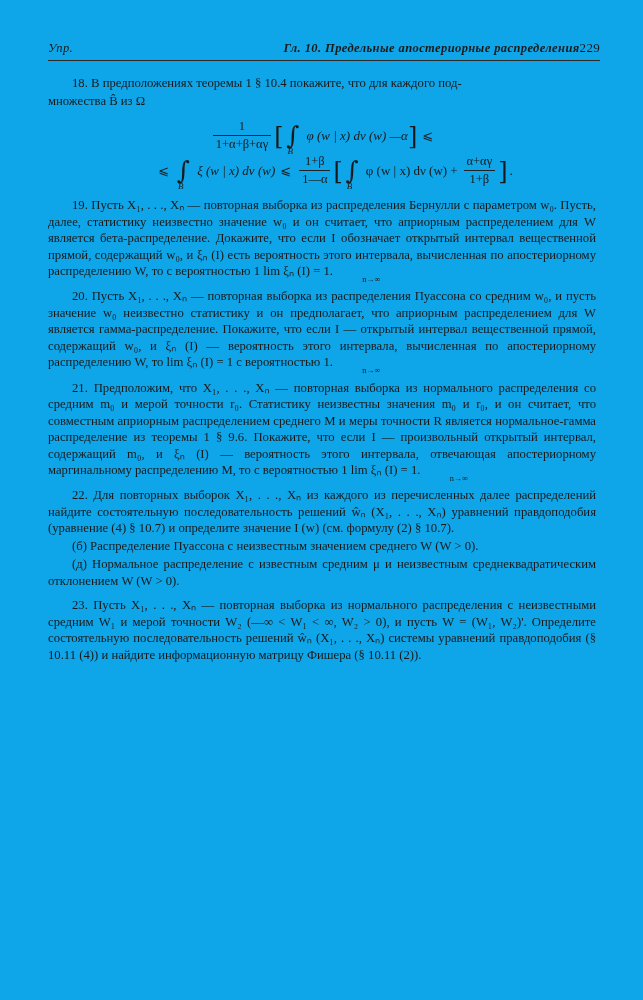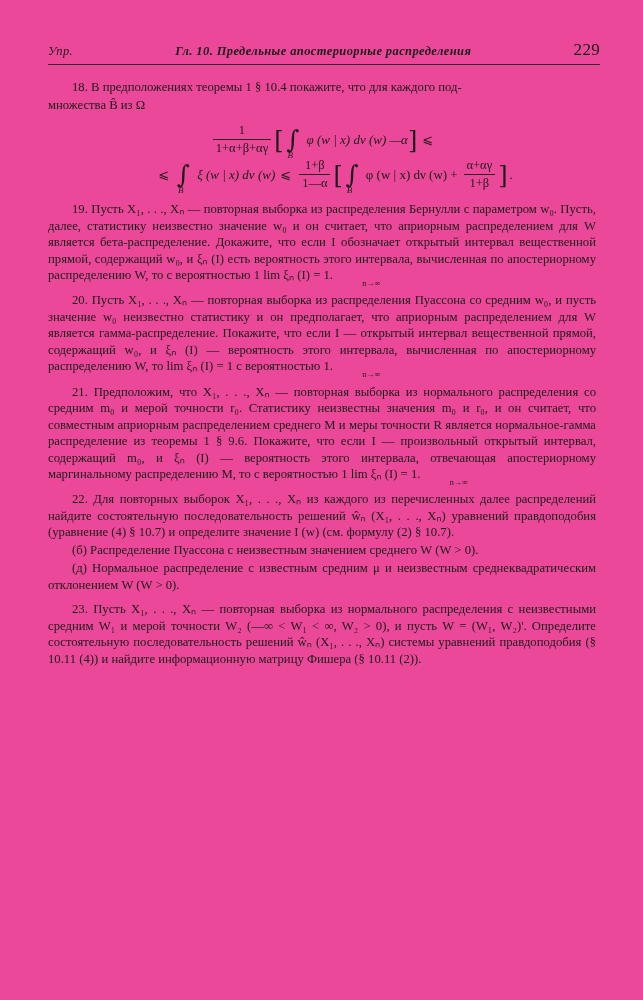--- a/index.html
+++ b/index.html
@@ -12,21 +12,21 @@
     height: 1000px;
     position: relative;
     font-family: "Liberation Serif", serif;
     color: #1a1a1a;
   }
   .page {
     position: absolute;
     left: 0; top: 0;
     width: 643px;
     height: 1000px;
-    background: #ec4899;
+    background: #0ea5e9;
     overflow: hidden;
   }
   .content {
     position: absolute;
     left: 48px;
     top: 40px;
     width: 552px;
   }
   .header {
     display: flex;
@@ -40,26 +40,26 @@
   .header .hdr-left {
     font-style: italic;
     font-size: 12.5px;
     white-space: nowrap;
   }
   .header .hdr-center {
     font-style: italic;
     font-weight: bold;
     font-size: 12.5px;
     letter-spacing: 0.4px;
-    text-align: center;
+    text-align: right;
     flex: 1;
   }
   .header .hdr-right {
     font-style: normal;
-    font-size: 17px;
+    font-size: 13px;
     white-space: nowrap;
   }
   .rule {
     border-top: 1px solid #2b2b2b;
     margin: 3px 0 14px 0;
   }
   p.para {
     margin: 0 4px 2px 0;
     font-size: 12.7px;
     line-height: 1.30;

